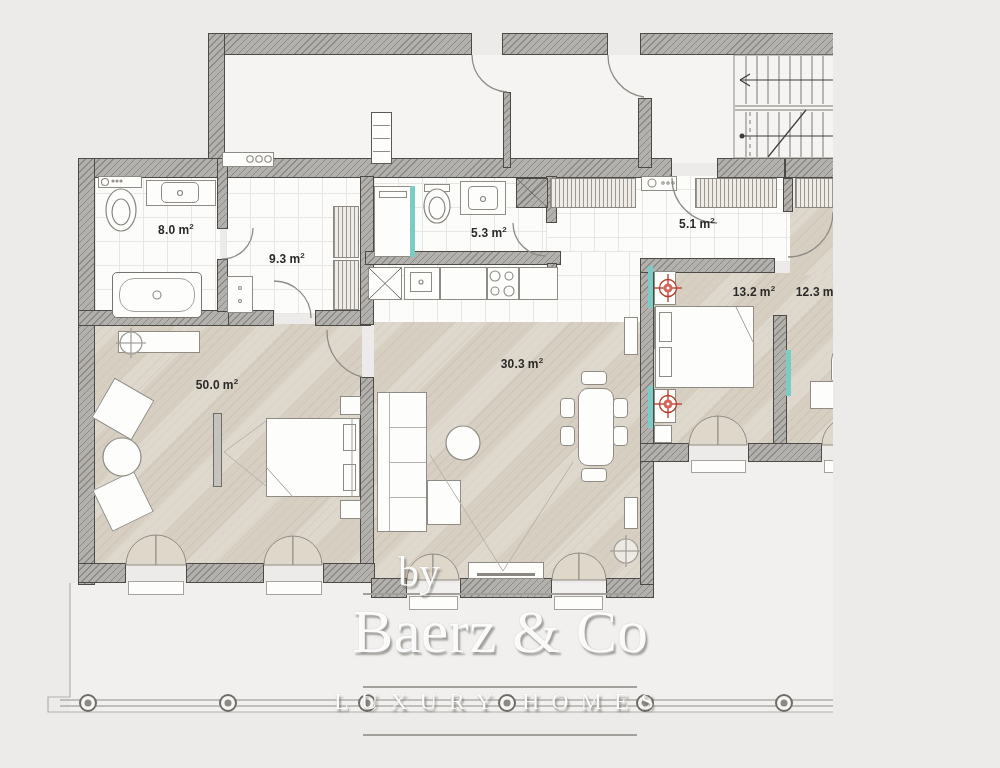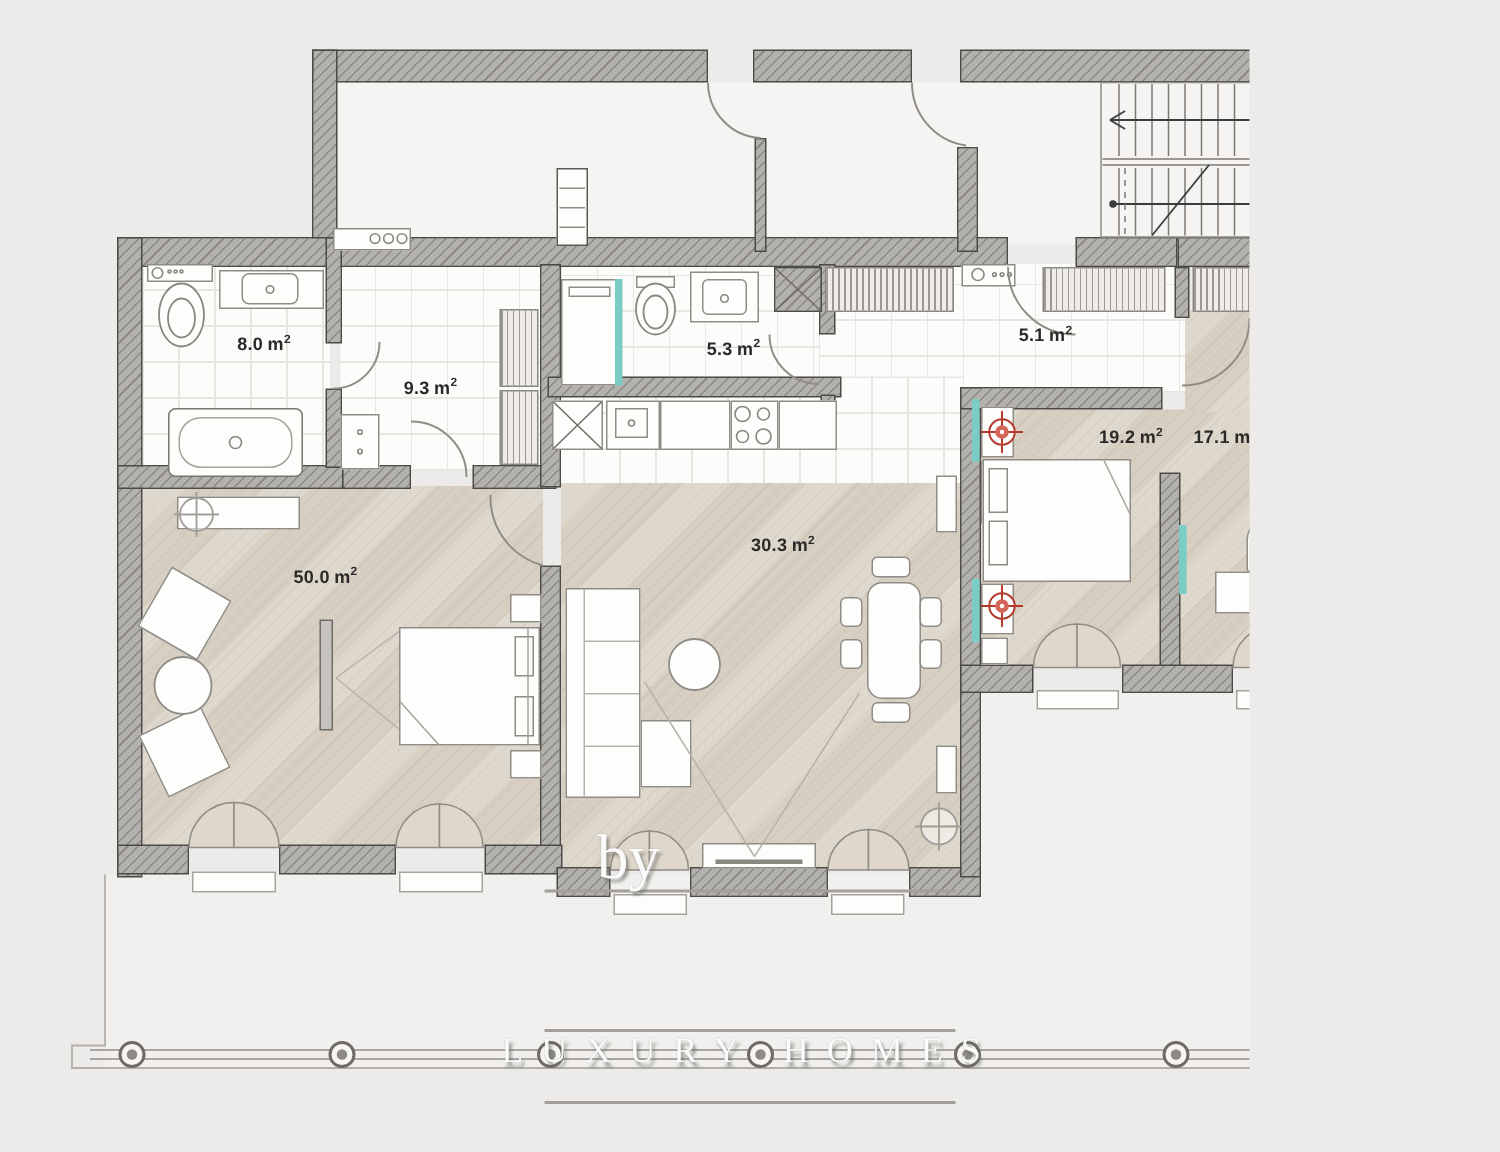--- a/index.html
+++ b/index.html
@@ -368,22 +368,23 @@
         <circle cx="668" cy="404" r="1.5" fill="#ffffff"></circle>
     </g>
   </svg>
 
   <div class="room-label" style="left:176px;top:229px;"><span>8.0</span><span class="u">m</span><sup>2</sup></div>
   <div class="room-label" style="left:287px;top:258px;"><span>9.3</span><span class="u">m</span><sup>2</sup></div>
   <div class="room-label" style="left:489px;top:232px;"><span>5.3</span><span class="u">m</span><sup>2</sup></div>
   <div class="room-label" style="left:697px;top:223px;"><span>5.1</span><span class="u">m</span><sup>2</sup></div>
   <div class="room-label" style="left:217px;top:384px;"><span>50.0</span><span class="u">m</span><sup>2</sup></div>
   <div class="room-label" style="left:522px;top:363px;"><span>30.3</span><span class="u">m</span><sup>2</sup></div>
-  <div class="room-label" style="left:754px;top:291px;"><span>19.2</span><span class="u">m</span><sup>2</sup></div>
-  <div class="room-label" style="left:817px;top:291px;"><span>17.1</span><span class="u">m</span><sup>2</sup></div>
+  <div class="room-label" style="left:754px;top:291px;"><span>13.2</span><span class="u">m</span><sup>2</sup></div>
+  <div class="room-label" style="left:817px;top:291px;"><span>12.3</span><span class="u">m</span><sup>2</sup></div>
 
   <div class="abs grayline" style="left:363px;top:593px;width:274px;height:2px;"></div>
   <div class="wm wm-by">by</div>
+  <div class="wm wm-brand">Baerz &amp; Co</div>
   <div class="abs grayline" style="left:363px;top:686px;width:274px;height:2px;"></div>
   <div class="wm wm-tag">LUXURY HOMES</div>
   <div class="abs grayline" style="left:363px;top:734px;width:274px;height:2px;"></div>
 
 </div>
 
 </body></html>

